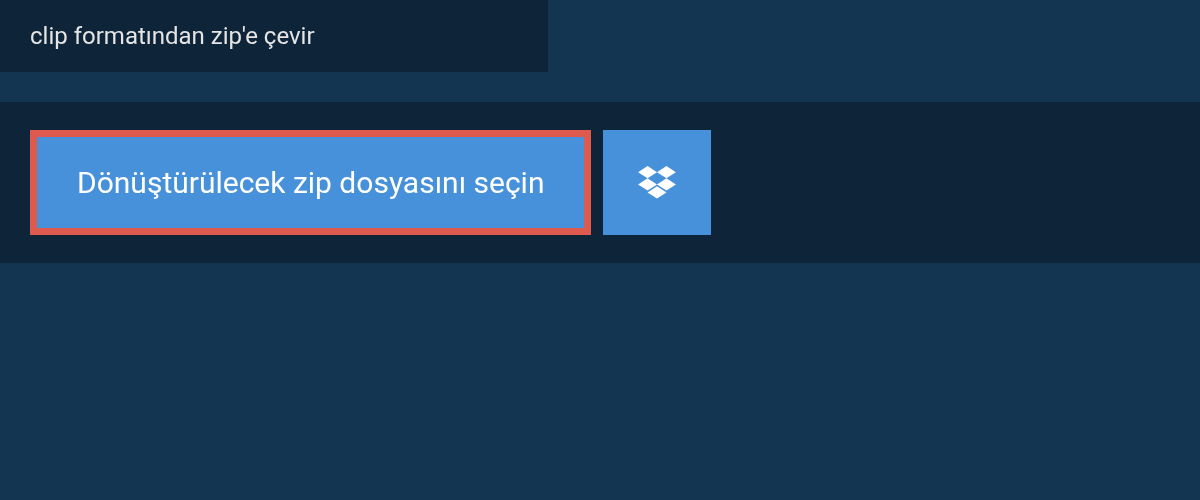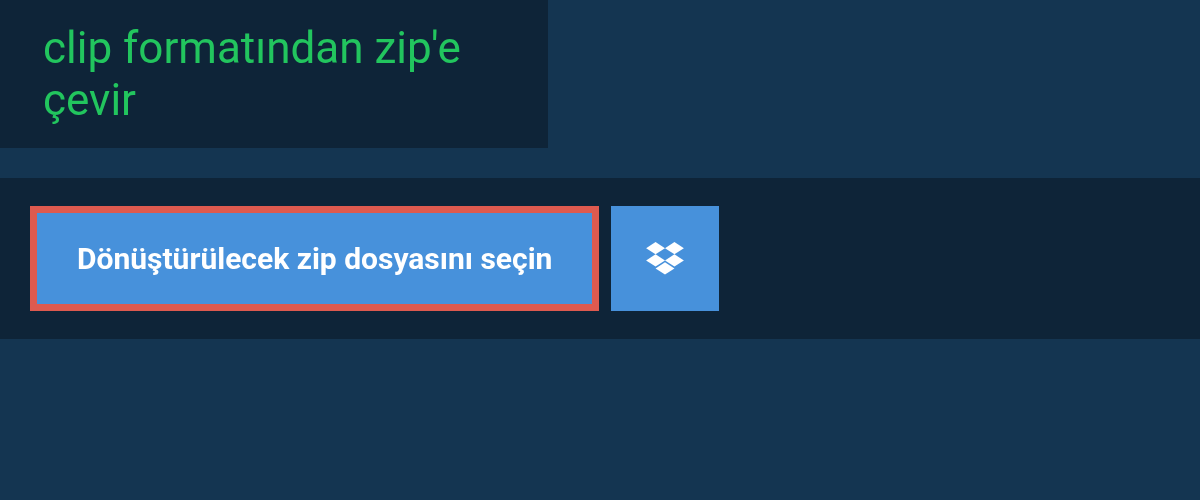--- a/index.html
+++ b/index.html
@@ -9,43 +9,43 @@
     }
     body {
       width: 1200px;
       height: 500px;
       background-color: #143551;
       font-family: -apple-system, BlinkMacSystemFont, "Segoe UI", Roboto, Helvetica, Arial, sans-serif;
       overflow: hidden;
     }
     .header-tab {
       background-color: #0e2438;
-      color: #22c55e;
-      font-size: 44px;
+      color: #e5e5e5;
+      font-size: 24px;
       font-weight: 400;
-      padding: 22px 43px;
+      padding: 22px 30px;
       display: inline-block;
       width: 548px;
     }
     .main-panel {
       background-color: #0e2438;
       padding: 28px 30px;
       margin-top: 30px;
       width: 100%;
     }
     .button-row {
       display: flex;
       gap: 12px;
     }
     .file-select-button {
       background-color: #4791db;
       border: 7px solid #de5a4f;
       color: #ffffff;
       font-size: 30px;
-      font-weight: 700;
+      font-weight: 400;
       padding: 28px 40px;
       text-align: center;
       cursor: pointer;
       display: flex;
       align-items: flex-start;
       justify-content: center;
     }
     .dropbox-button {
       background-color: #4791db;
       width: 108px;

